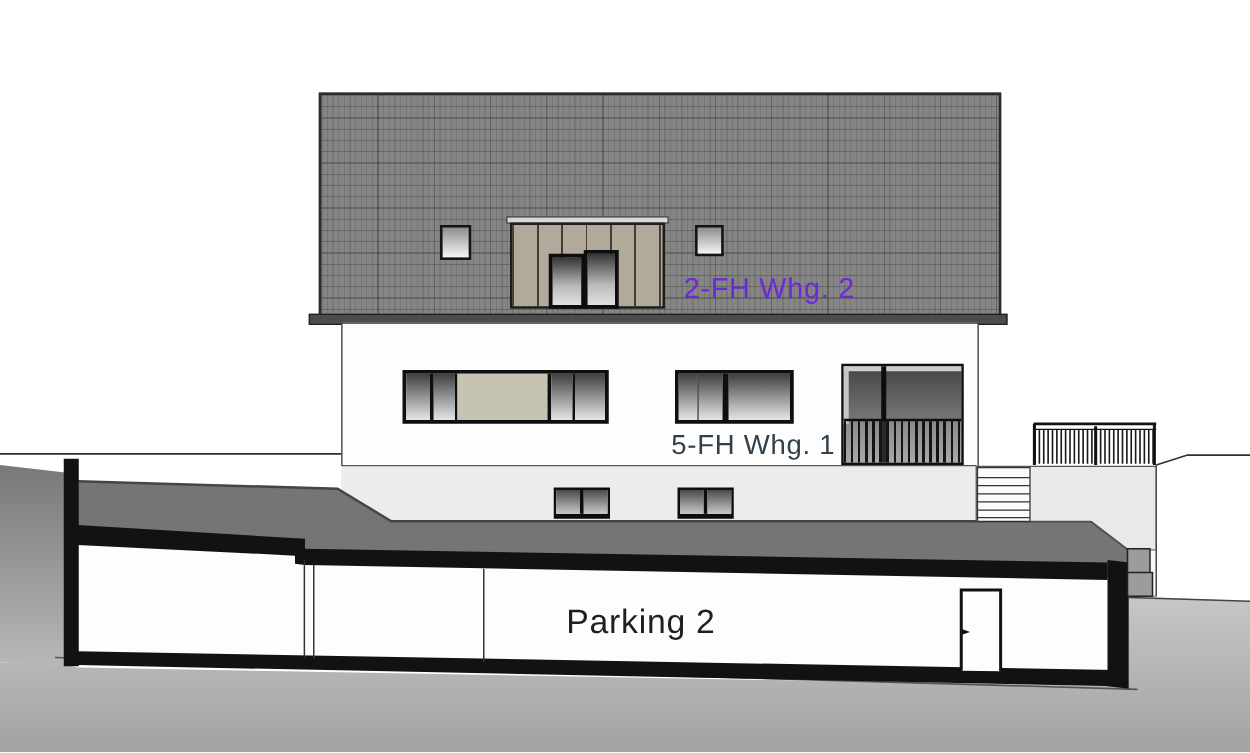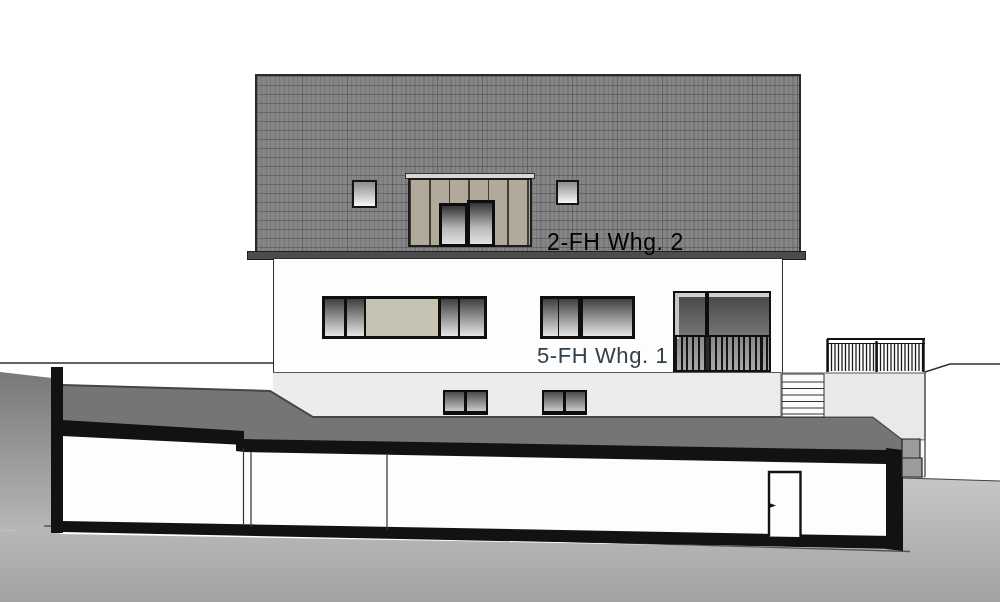--- a/index.html
+++ b/index.html
@@ -54,21 +54,21 @@
   .eg-pane{background:linear-gradient(#4a4a4a,#c9c9c9);height:100%;flex:1;}
   .eg-div{width:2.5px;background:#0d0d0d;height:100%;}
   #eg-window-1{left:443px;top:390px;width:41px;height:19px;}
   #eg-window-2{left:542px;top:390px;width:41px;height:19px;}
 
   
   #section-svg{left:0;top:0;width:1000px;height:602px;}
 
   
   .label{position:absolute;white-space:nowrap;letter-spacing:.6px;z-index:10;}
-  #attic-label{left:547px;top:217px;font-size:23px;color:#000000;margin-top:12px;}
+  #attic-label{left:547px;top:217px;font-size:23px;color:#6d28d9;}
   #upper-label{left:537px;top:343px;font-size:22px;color:#31404a;}
   #parking-label{left:453px;top:482px;font-size:27px;color:#1e1e24;}
 </style>
 </head>
 <body>
 
 <div id="stage">
 
   <div id="roof" class="abs"></div>
   <div id="eave" class="abs"></div>
@@ -162,13 +162,14 @@
     <path d="M782 382H824 M782 388.5H824 M782 395H824 M782 401.5H824 M782 408H824 M782 414H824" stroke="#333" stroke-width="1" fill="none"></path>
 
     <path d="M827 339 H925" stroke="#121212" stroke-width="2.2" fill="none"></path>
     <path d="M827 343.5 H925" stroke="#121212" stroke-width="1" fill="none"></path>
     <path d="M828 344V371M831.5 344V371M835 344V371M838.5 344V371M842 344V371M845.5 344V371M849 344V371M852.5 344V371M856 344V371M859.5 344V371M863 344V371M866.5 344V371M870 344V371M873.5 344V371M877 344V371M880.5 344V371M884 344V371M887.5 344V371M891 344V371M894.5 344V371M898 344V371M901.5 344V371M905 344V371M908.5 344V371M912 344V371M915.5 344V371M919 344V371M922.5 344V371" stroke="#1a1a1a" stroke-width="1.3" fill="none"></path>
     <path d="M827.5 339V372 M876.5 341V372 M923.5 339V372" stroke="#121212" stroke-width="2.4" fill="none"></path>
   </svg>
 
   <div id="attic-label" class="label">2-FH Whg. 2</div>
   <div id="upper-label" class="label">5-FH Whg. 1</div>
+  <div id="parking-label" class="label">Parking 2</div>
 </div>
 
 </body></html>

